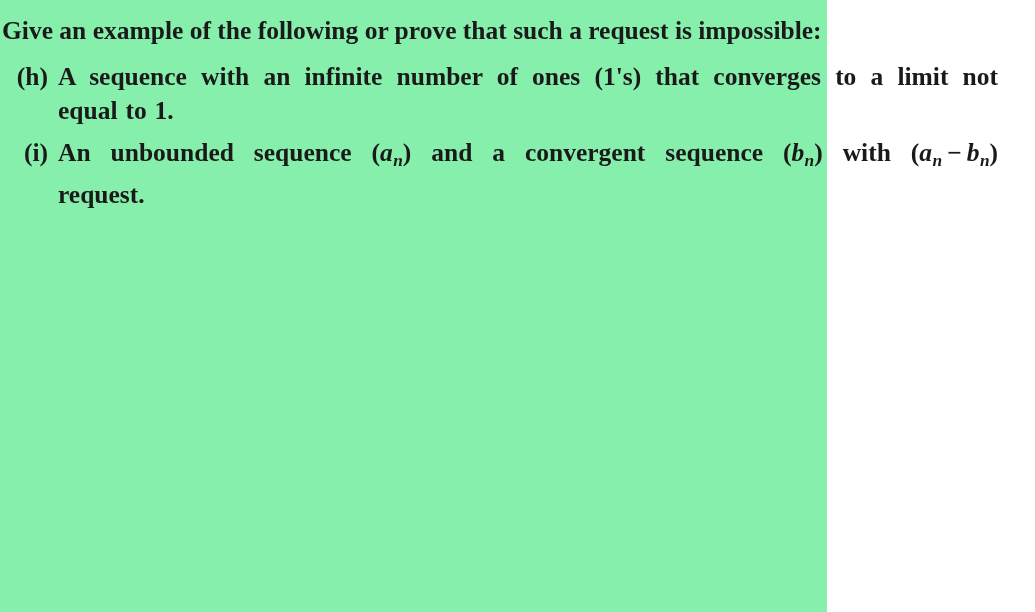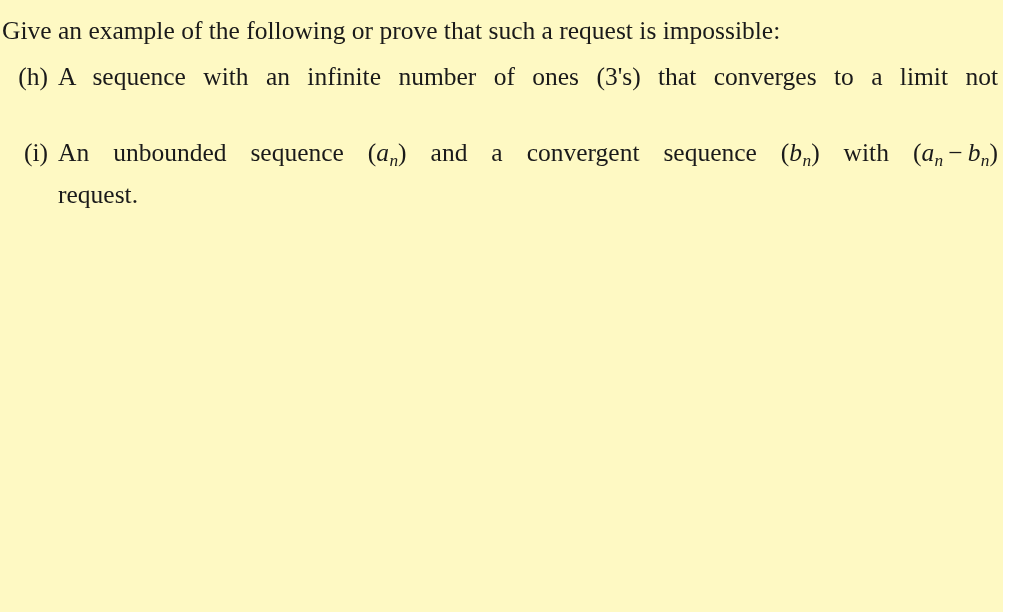--- a/index.html
+++ b/index.html
@@ -11,23 +11,24 @@
     width: 1035px;
     height: 612px;
     overflow: hidden;
     font-family: "Liberation Serif", "DejaVu Serif", serif;
     color: #1a1a1a;
     -webkit-font-smoothing: antialiased;
   }
 
   #page {
     position: relative;
-    width: 1003px;
+    width: 827px;
     height: 612px;
-    background: #fef9c3;
+    background: #86efac;
+    font-weight: bold;
   }
 
   
   .intro {
     position: absolute;
     left: 2px;
     top: 14px;
     width: 1020px;
     font-size: 25.5px;
     line-height: 34px;
@@ -104,21 +105,22 @@
 </head>
 <body>
 
 <div id="page">
 
   <div class="intro">Give an example of the following or prove that such a request is impossible:</div>
 
   <div class="item item-h">
     <span class="item-label">(h)</span>
     <div class="item-body">
-      <span class="line1">A sequence with an infinite number of ones (3's) that converges to a limit not</span>
+      <span class="line1">A sequence with an infinite number of ones (1's) that converges to a limit not</span>
+      <span class="line2">equal to 1.</span>
     </div>
   </div>
 
   <div class="item item-i">
     <span class="item-label">(i)</span>
     <div class="item-body">
       <span class="line1"><span>An unbounded sequence</span>&nbsp;<span class="math"><span class="paren">(</span><span class="var">a</span><span class="sub">n</span><span class="paren">)</span></span>&nbsp;<span>and a convergent sequence</span>&nbsp;<span class="math"><span class="paren">(</span><span class="var">b</span><span class="sub">n</span><span class="paren">)</span></span>&nbsp;<span>with</span>&nbsp;<span class="math"><span class="paren">(</span><span class="var">a</span><span class="sub">n</span><span class="op">−</span><span class="var">b</span><span class="sub">n</span><span class="paren">)</span></span></span>
       <span class="line2">request.</span>
     </div>
   </div>

